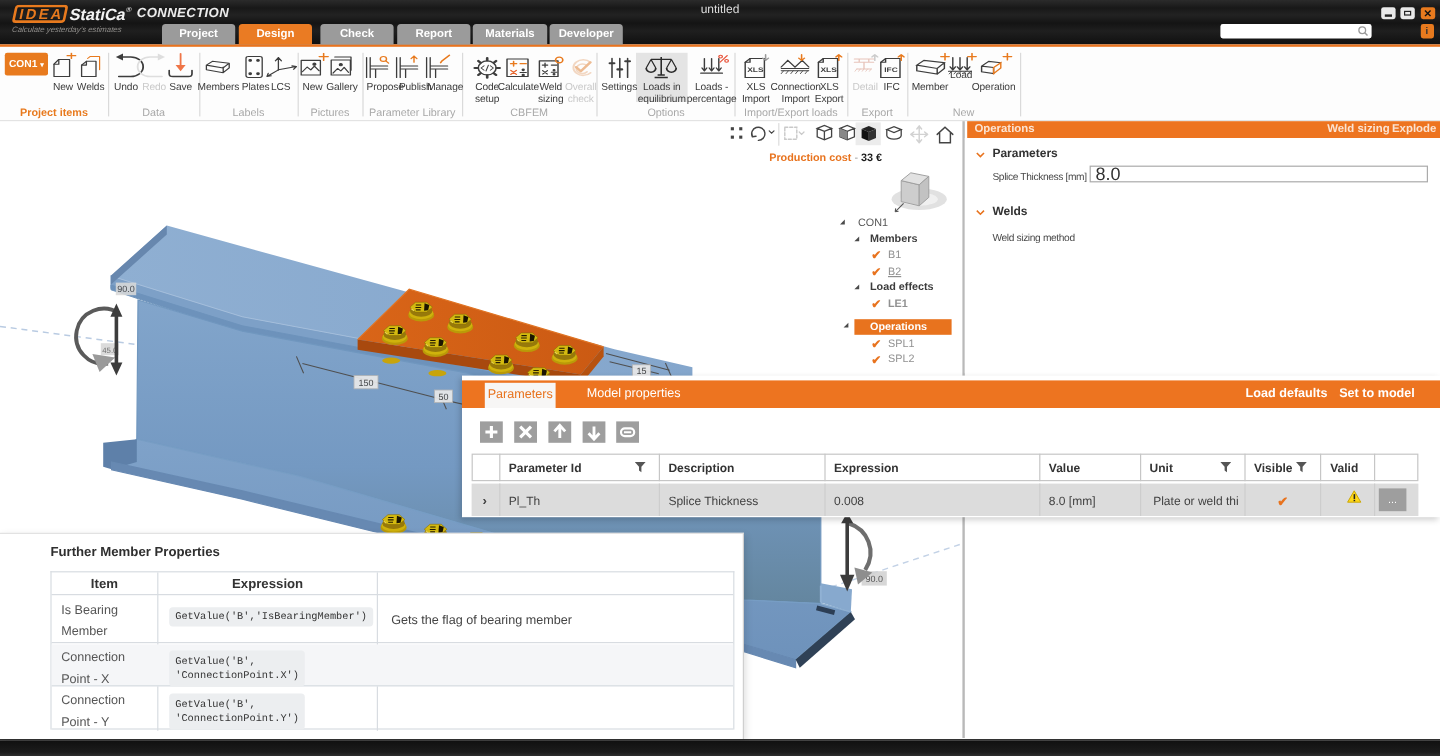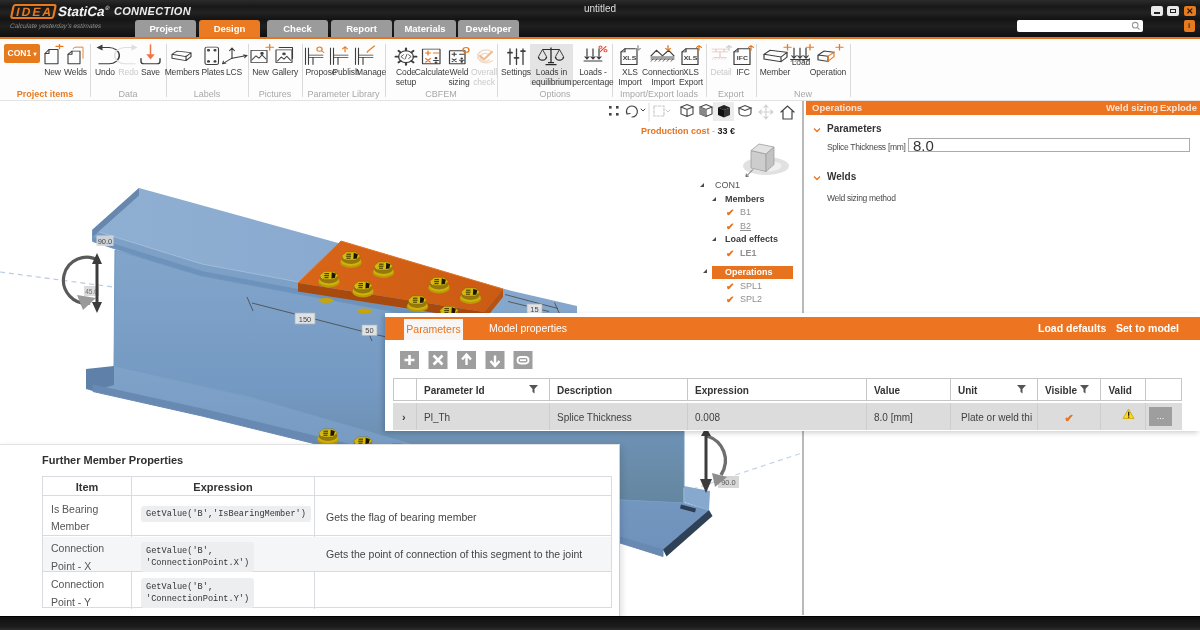--- a/index.html
+++ b/index.html
@@ -639,17 +639,16 @@
   <div class="abs" style="left:0;top:20.5px;width:568px;height:39px;border-bottom:1px solid #d8dce1;"></div>
   <div class="abs" style="left:0;top:60.5px;width:568px;height:35px;background:#f5f6f8;border-bottom:1px solid #d8dce1;"></div>
   <div class="abs" style="left:0;top:96.5px;width:568px;height:35px;border-bottom:1px solid #d8dce1;"></div>
   <div class="abs" style="left:8px;top:24px;line-height:17.5px;color:#555;">Is Bearing<br>Member</div>
   <div class="abs" style="left:8px;top:63.5px;line-height:17.5px;color:#555;">Connection<br>Point - X</div>
   <div class="abs" style="left:8px;top:99.5px;line-height:17.5px;color:#555;">Connection<br>Point - Y</div>
   <div class="abs" style="left:98px;top:29px;background:#eceef0;border-radius:3px;padding:3px 5px;font-family:'Liberation Mono',monospace;font-size:8.6px;color:#333;">GetValue('B','IsBearingMember')</div>
   <div class="abs" style="left:98px;top:65px;background:#eceef0;border-radius:3px;padding:3px 5px;font-family:'Liberation Mono',monospace;font-size:8.6px;color:#333;line-height:12px;">GetValue('B',<br>'ConnectionPoint.X')</div>
   <div class="abs" style="left:98px;top:101px;background:#eceef0;border-radius:3px;padding:3px 5px;font-family:'Liberation Mono',monospace;font-size:8.6px;color:#333;line-height:12px;">GetValue('B',<br>'ConnectionPoint.Y')</div>
   <div class="abs" style="left:283px;top:34px;">Gets the flag of bearing member</div>
-  <div class="abs" style="left:283px;top:71px;">Gets the point of connection of this segment to the joint</div>
  </div>
 </div>
 <div id="bottombar"></div>
 </div>
 
 </body></html>

